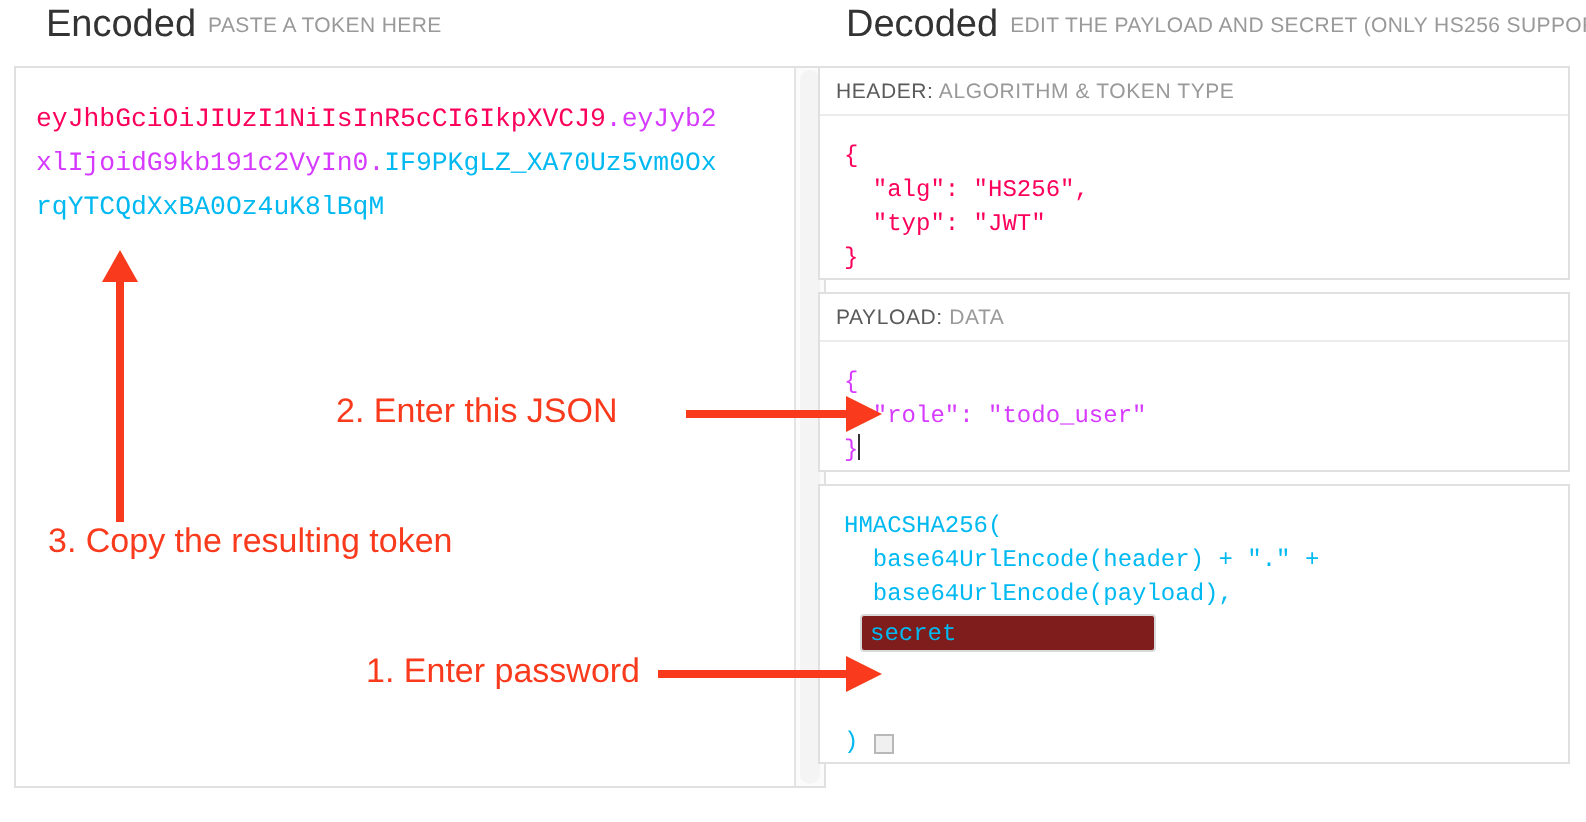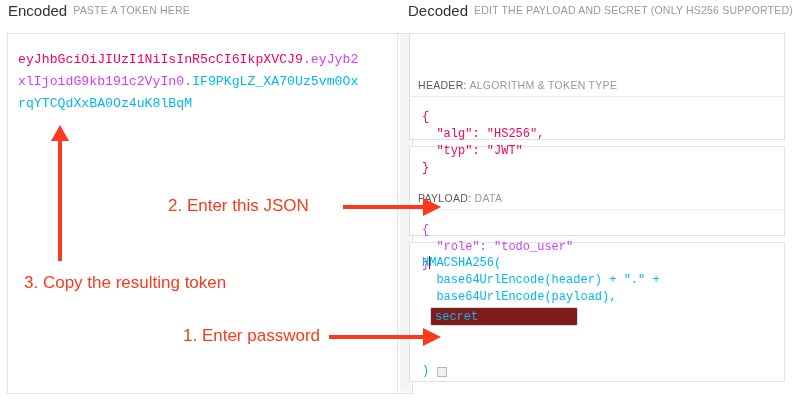--- a/index.html
+++ b/index.html
@@ -16,24 +16,25 @@
     -webkit-font-smoothing: antialiased;
   }
 
   
   .col-head {
     position: absolute;
     top: 2px;
     white-space: nowrap;
   }
   .col-head .title {
-    font-size: 15px;
+    font-size: 19px;
     color: #333333;
     font-weight: 400;
     letter-spacing: 0px;
+    margin-left: 15px;
   }
   .col-head .sub {
     font-size: 10.5px;
     color: #999999;
     letter-spacing: 0.2px;
     margin-left: 6px;
     position: relative;
     top: -2px;
   }
   #head-left  { left: 8px; }
@@ -105,21 +106,20 @@
     box-sizing: border-box;
     margin-bottom: 6px;
   }
   .dec-label {
     font-size: 10.5px;
     letter-spacing: 0.3px;
     padding: 6px 8px 5px 8px;
     border-bottom: 1px solid #ececec;
     color: #999999;
     white-space: nowrap;
-    margin-top: 39px;
   }
   .dec-label b {
     font-weight: 400;
     color: #5a5a5a;
   }
   .dec-body {
     font-family: "Liberation Mono", "DejaVu Sans Mono", monospace;
     font-size: 12px;
     line-height: 17px;
     padding: 12px 8px 10px 12px;
@@ -182,21 +182,21 @@
 
   
   .anno-text {
     position: absolute;
     color: #f93a1d;
     font-size: 17px;
     font-family: "Liberation Sans", sans-serif;
     white-space: nowrap;
   }
   #anno-2-text { left: 168px; top: 196px; }
-  #anno-3-text { left: 24px;  top: 261px; margin-top: 12px; }
+  #anno-3-text { left: 24px;  top: 261px; }
   #anno-1-text { left: 183px; top: 326px; }
 
   .arrow-h {
     position: absolute;
     height: 0;
   }
   .arrow-h .shaft {
     position: absolute;
     left: 0;
     top: -2px;

